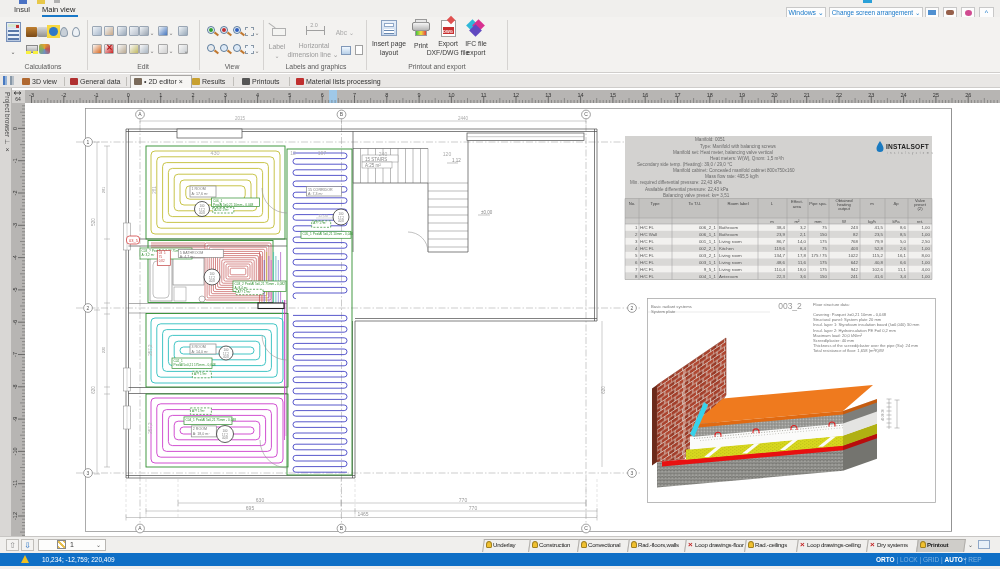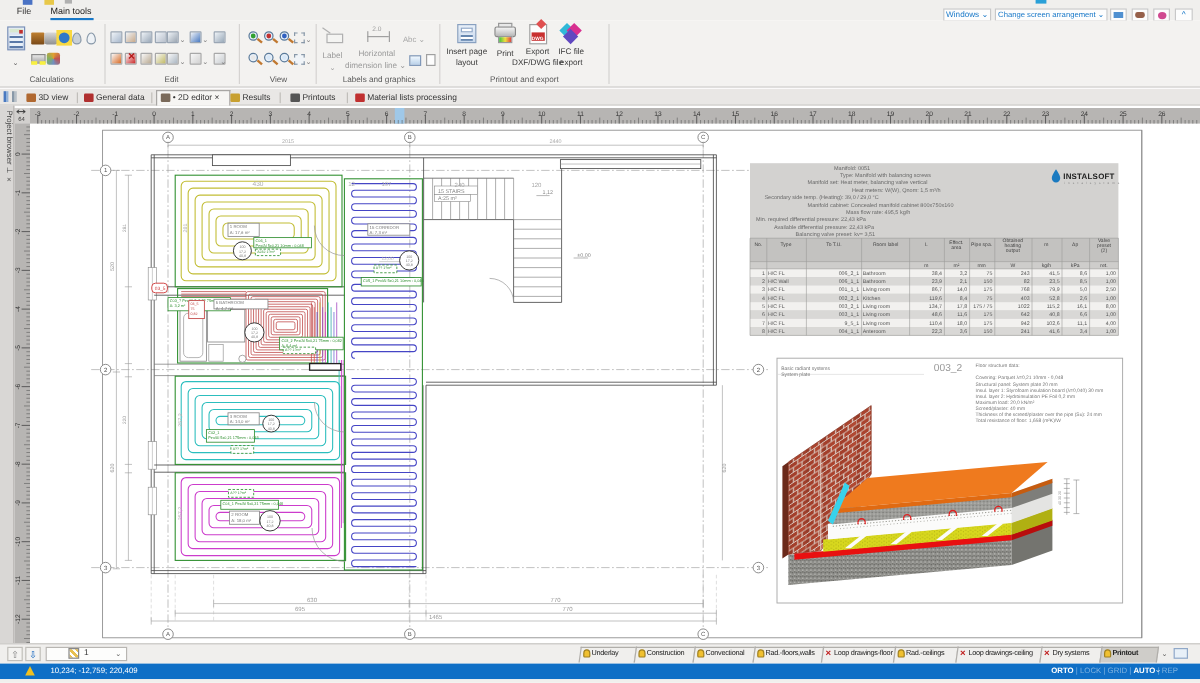--- a/index.html
+++ b/index.html
@@ -1016,22 +1016,22 @@
     <line x1="22" y1="525.7" x2="25" y2="525.7" stroke="#5a5a5a" stroke-width="0.5"></line>
     <line x1="22" y1="528.9" x2="25" y2="528.9" stroke="#5a5a5a" stroke-width="0.5"></line>
     <line x1="20" y1="532.1" x2="25" y2="532.1" stroke="#5a5a5a" stroke-width="0.5"></line>
     <line x1="22" y1="535.4" x2="25" y2="535.4" stroke="#5a5a5a" stroke-width="0.5"></line>
   </svg>
 
 <div class="abs" style="left:0;top:0;width:1000px;height:17px;background:#f0efed"></div>
 <div class="abs" style="left:19px;top:0;width:8px;height:4px;background:#4a72c4"></div>
 <div class="abs" style="left:37px;top:0;width:8px;height:4px;background:#e8c84a"></div>
 <div class="abs" style="left:54px;top:0;width:6px;height:3px;background:#b0b0b0"></div>
-<div class="abs" style="left:10px;top:4px;font-size:7.5px;color:#333;padding:1px 4px">File</div>
-<div class="abs" style="left:38px;top:4px;font-size:7.5px;color:#1a1a1a;padding:1px 4px">Main tools</div>
+<div class="abs" style="left:10px;top:4px;font-size:7.5px;color:#333;padding:1px 4px">Insul</div>
+<div class="abs" style="left:38px;top:4px;font-size:7.5px;color:#1a1a1a;padding:1px 4px">Main view</div>
 <div class="abs" style="left:42px;top:14.5px;width:36px;height:2px;background:#1878c8"></div>
 
 <div class="abs" style="left:786px;top:7px;width:40px;height:11px;background:#fdfdfd;border:1px solid #c8c8c8;font-size:6.8px;color:#1878c8;text-align:center;line-height:9px">Windows ⌄</div>
 <div class="abs" style="left:829px;top:7px;width:94px;height:11px;background:#fdfdfd;border:1px solid #c8c8c8;font-size:6.4px;color:#1878c8;text-align:center;line-height:9px">Change screen arrangement ⌄</div>
 <div class="abs" style="left:925px;top:7px;width:14px;height:11px;background:#fdfdfd;border:1px solid #c8c8c8">
     <div style="margin:2px auto 0;width:8px;height:5px;background:#5090d0"></div>
   </div>
 <div class="abs" style="left:943px;top:7px;width:14px;height:11px;background:#fdfdfd;border:1px solid #c8c8c8">
     <div style="margin:2px auto 0;width:8px;height:5px;background:#96604a;border-radius:2px"></div>
   </div>

